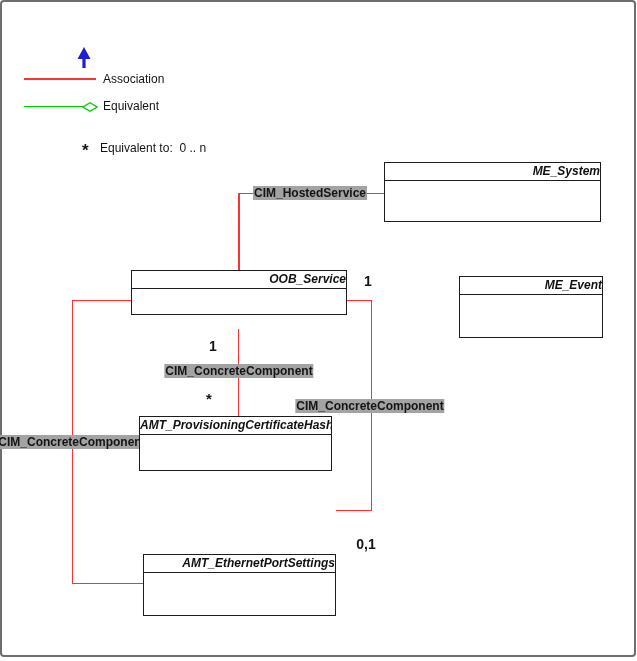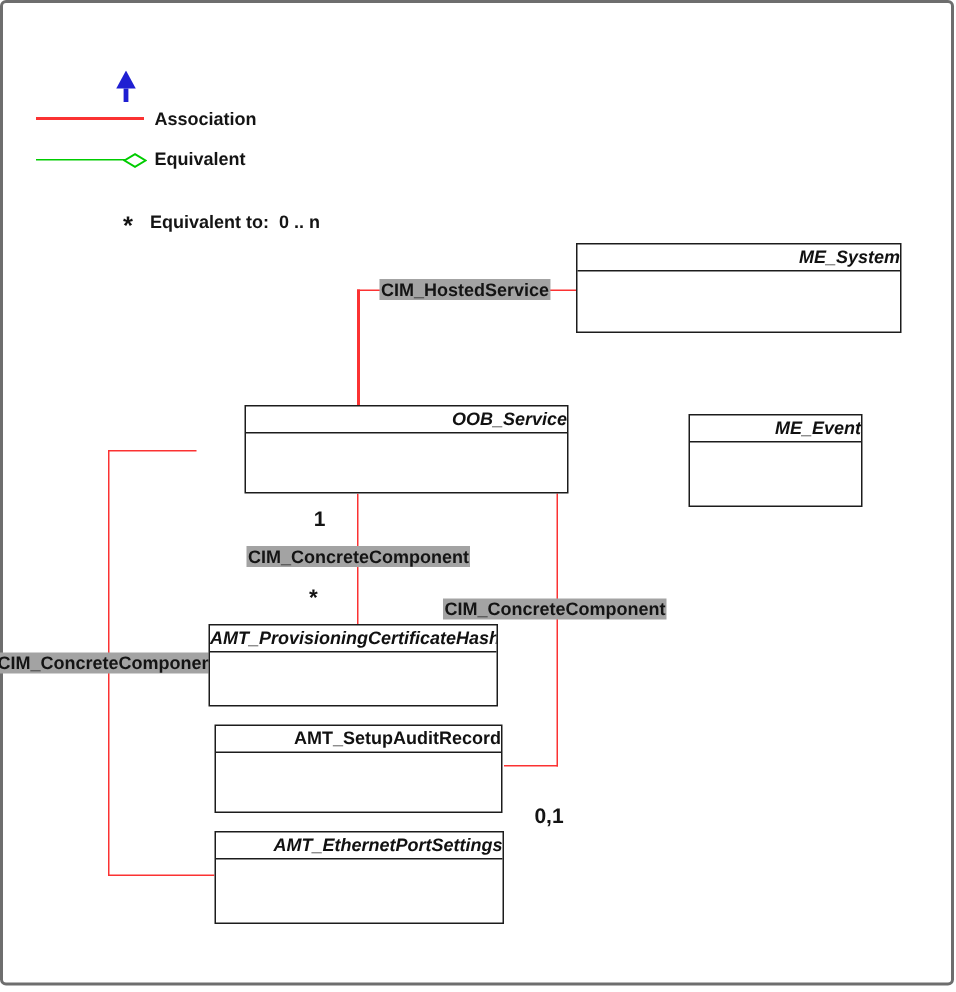--- a/index.html
+++ b/index.html
@@ -67,21 +67,21 @@
     position:absolute;
     font-weight:bold;
     font-size:17px;
     line-height:17px;
     color:#141414;
   }
   
   .legend-line { position:absolute; height:1.5px; }
   .legend-text {
     position:absolute;
-    font-weight:bold;
+    font-weight:normal;
     font-size:12px;
     color:#141414;
     white-space:pre;
     line-height:14px;
   }
   svg { position:absolute; display:block; }
 </style>
 </head>
 <body>
 
@@ -127,38 +127,34 @@
   <div class="mult" style="left:368px;top:281px;">1</div>
   <div class="mult" style="left:213px;top:346px;">1</div>
   <div class="star" style="left:206px;top:391px;font-size:15px;line-height:15px;">*</div>
   <div class="mult" style="left:366px;top:524px;margin-top:20px;">0,1</div>
 
   <div class="uml-box" style="left:384px;top:162px;width:217px;height:60px;">
     <div class="title">ME_System</div>
     <div class="body"></div>
   </div>
 
-  <div class="uml-box" style="left:459px;top:276px;width:116px;height:62px;">
+  <div class="uml-box" style="left:459px;top:276px;width:144px;height:62px;">
     <div class="title">ME_Event</div>
     <div class="body"></div>
   </div>
 
-  <div class="uml-box" style="left:131px;top:270px;width:216px;height:59px;margin-left:32px;">
+  <div class="uml-box" style="left:131px;top:270px;width:216px;height:45px;">
     <div class="title">OOB_Service</div>
     <div class="body"></div>
   </div>
 
   <div class="uml-box" style="left:139px;top:416px;width:193px;height:55px;">
     <div class="title">AMT_ProvisioningCertificateHash</div>
     <div class="body"></div>
   </div>
 
-  <div class="uml-box" style="left:143px;top:483px;width:192px;height:59px;">
-    <div class="title upright">AMT_SetupAuditRecord</div>
-    <div class="body"></div>
-  </div>
 
   <div class="uml-box" style="left:143px;top:554px;width:193px;height:62px;">
     <div class="title">AMT_EthernetPortSettings</div>
     <div class="body"></div>
   </div>
 
 </div>
 
 </body></html>

